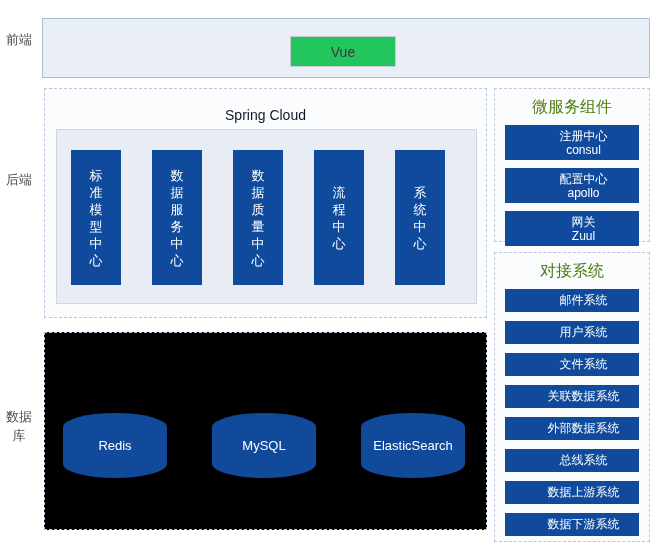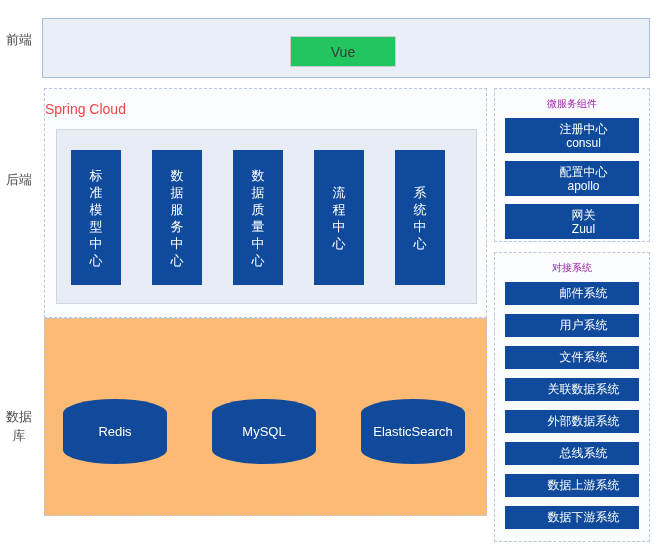--- a/index.html
+++ b/index.html
@@ -72,24 +72,25 @@
     top: 88px;
     width: 443px;
     height: 230px;
     border: 1px dashed #b9c6de;
     background: #fbfcfe;
     box-sizing: border-box;
   }
   #springcloud-title {
     position: absolute;
     left: 0;
-    top: 12px;
+    top: 18px;
     width: 100%;
+    text-align: center;
     font-size: 14px;
-    color: #ef4444;
+    color: #0f172a;
   }
   #springcloud-inner {
     position: absolute;
     left: 11px;
     top: 40px;
     width: 421px;
     height: 175px;
     background: #e8edf5;
     border: 1px solid #cfd6e0;
     box-sizing: border-box;
@@ -119,25 +120,25 @@
   #svc-col-0 { left: 14px; }
   #svc-col-1 { left: 95px; }
   #svc-col-2 { left: 176px; }
   #svc-col-3 { left: 257px; }
   #svc-col-4 { left: 338px; }
 
   
   #database-panel {
     position: absolute;
     left: 44px;
-    top: 318px;
+    top: 332px;
     width: 443px;
     height: 198px;
     border: 1px dashed #b9c6de;
-    background: #fdba74;
+    background: #000000;
     box-sizing: border-box;
   }
   .db-cyl {
     position: absolute;
     top: 80px;
     width: 104px;
     height: 65px;
     background: #114a9b;
     border-radius: 50% / 22%;
     color: #ffffff;
@@ -158,22 +159,22 @@
     width: 156px;
     border: 1px dashed #b9c6de;
     background: #fbfcfe;
     box-sizing: border-box;
   }
   #micro-panel { top: 88px; height: 154px; }
   #connect-panel { top: 252px; height: 290px; }
   .side-title {
     width: 100%;
     text-align: center;
-    font-size: 10px;
-    color: #a21caf;
+    font-size: 16px;
+    color: #4d7c0f;
     margin-top: 8px;
     margin-bottom: 7px;
   }
   .pill-list {
     padding: 0 10px;
   }
   .pill {
     background: #0f4a9c;
     color: #ffffff;
     text-align: center;

